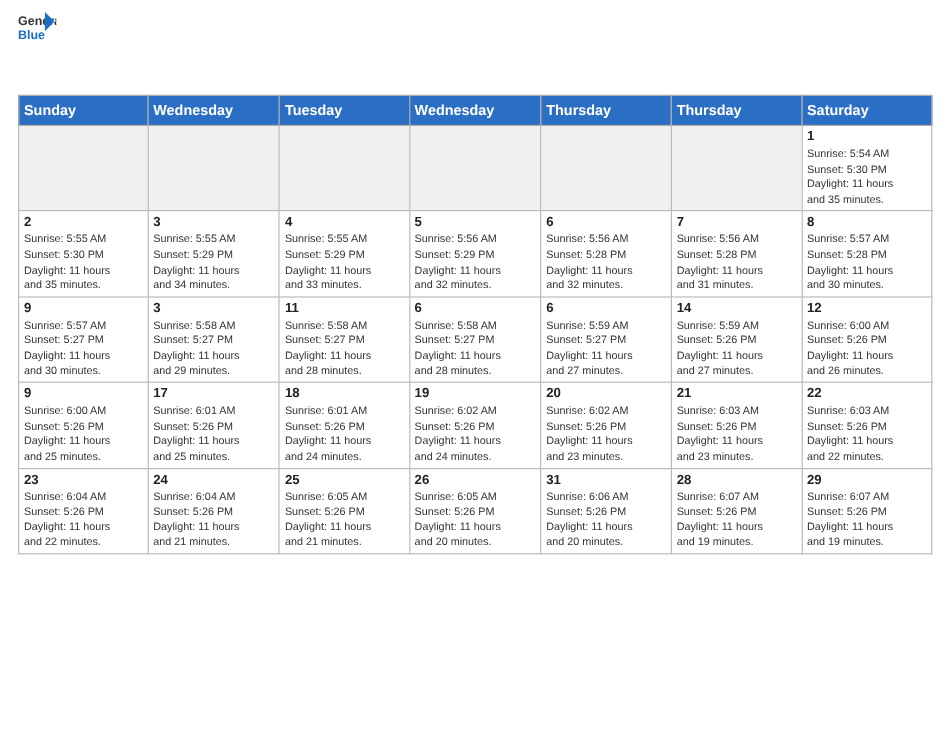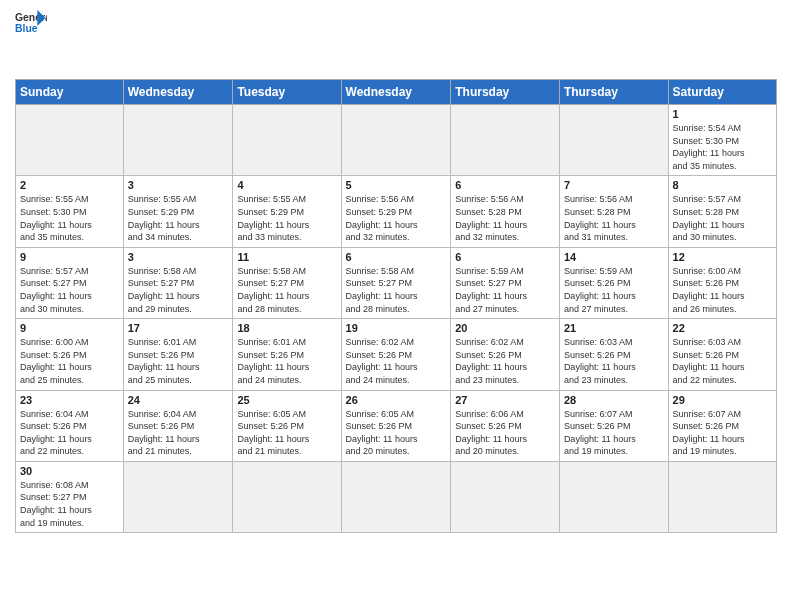--- a/index.html
+++ b/index.html
@@ -224,39 +224,27 @@
           </td>
           <td>
             <span class="day-num">25</span>
             <div class="day-info">Sunrise: 6:05 AM<br>Sunset: 5:26 PM<br>Daylight: 11 hours<br>and 21 minutes.</div>
           </td>
           <td>
             <span class="day-num">26</span>
             <div class="day-info">Sunrise: 6:05 AM<br>Sunset: 5:26 PM<br>Daylight: 11 hours<br>and 20 minutes.</div>
           </td>
           <td>
-            <span class="day-num">27</span>
+            <span class="day-num">31</span>
             <div class="day-info">Sunrise: 6:06 AM<br>Sunset: 5:26 PM<br>Daylight: 11 hours<br>and 20 minutes.</div>
           </td>
           <td>
             <span class="day-num">28</span>
             <div class="day-info">Sunrise: 6:07 AM<br>Sunset: 5:26 PM<br>Daylight: 11 hours<br>and 19 minutes.</div>
           </td>
           <td>
             <span class="day-num">29</span>
             <div class="day-info">Sunrise: 6:07 AM<br>Sunset: 5:26 PM<br>Daylight: 11 hours<br>and 19 minutes.</div>
           </td>
-        </tr>
-        <tr>
-          <td>
-            <span class="day-num">30</span>
-            <div class="day-info">Sunrise: 6:08 AM<br>Sunset: 5:27 PM<br>Daylight: 11 hours<br>and 19 minutes.</div>
-          </td>
-          <td class="empty"></td>
-          <td class="empty"></td>
-          <td class="empty"></td>
-          <td class="empty"></td>
-          <td class="empty"></td>
-          <td class="empty"></td>
         </tr>
       </tbody>
   </table>
 </div>
 
 </body></html>

